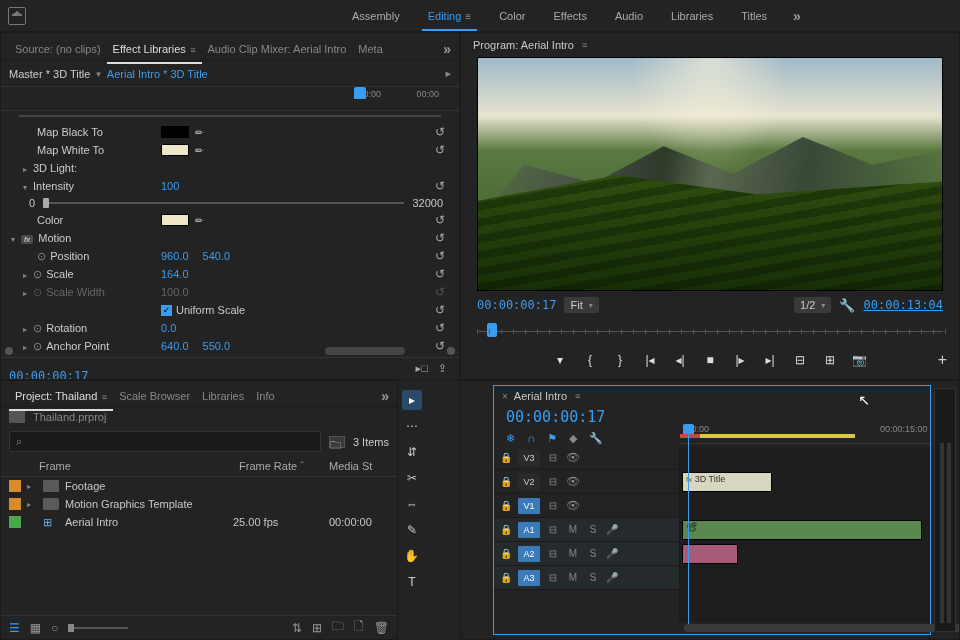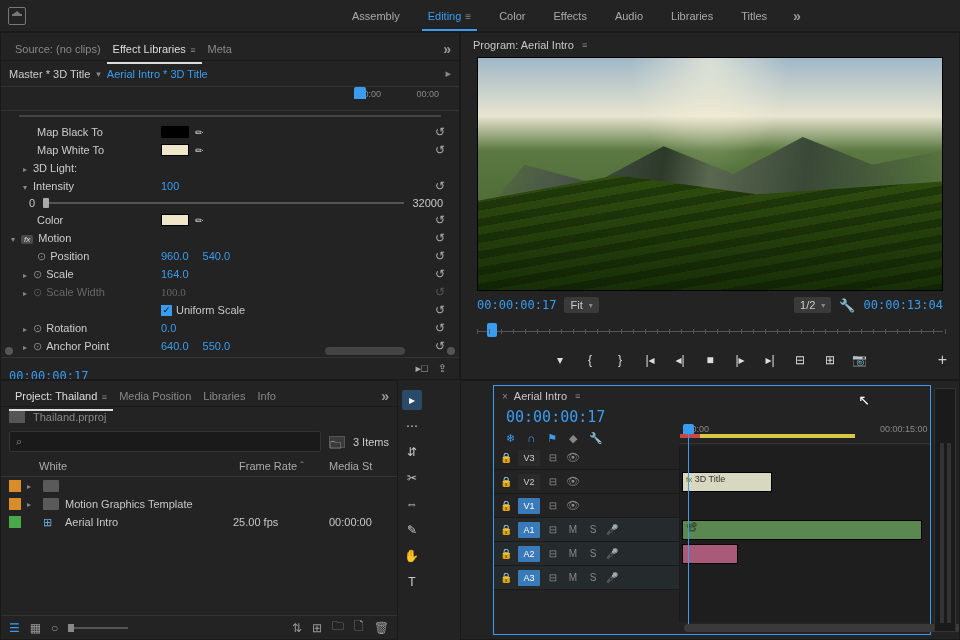--- a/index.html
+++ b/index.html
@@ -39,42 +39,42 @@
 .ec-body { padding:0 8px; height:254px; overflow:hidden; }
 .ec-row { display:flex; align-items:center; height:18px; padding:0 2px; }
 .ec-label { width:150px; color:#ccc; padding-left:26px; }
 .ec-label.l1 { padding-left:12px; }
 .disc { display:inline-block; width:8px; margin-right:2px; color:#888; font-size:8px; }
 .fx-badge { display:inline-block; background:#4a4a4a; color:#ddd; font-size:8px; padding:0 3px; border-radius:2px; margin-right:2px; font-style:italic; }
 .swatch { width:28px; height:12px; border:1px solid #000; display:inline-block; vertical-align:middle; }
 .sw-black{ background:#000;} .sw-white{background:#efe7c8;}
 .eyedrop { display:inline-block; margin-left:6px; color:#ccc; transform:rotate(-45deg); font-size:10px; }
 .val { color:#3a9cf0; cursor:ew-resize; }
-.val.dim { color:#666;font-family:Liberation Serif, serif; }
+.val.dim { color:#666; }
 .reset { margin-left:auto; width:18px; color:#aaa; text-align:center; font-size:12px; }
 .chk { width:11px; height:11px; background:#3a9cf0; color:#000; display:inline-flex; align-items:center; justify-content:center; font-size:9px; margin-right:4px; }
 .slider-row { display:flex; align-items:center; padding:2px 8px 2px 20px; }
 .slider-track { flex:1; height:2px; background:#555; position:relative; margin:0 8px; }
 .slider-thumb { position:absolute; left:0; top:-4px; width:6px; height:10px; background:#aaa; border-radius:1px; }
 .ec-time { color:#3a9cf0; padding:4px 8px; font-family:monospace; font-size:12px; }
 .ec-footer { position:absolute; bottom:0; left:0; right:0; height:22px; display:flex; align-items:center; justify-content:flex-end; padding:0 12px; gap:10px; border-top:1px solid #333; }
 .ec-scroll { position:absolute; bottom:22px; left:4px; right:4px; height:10px; }
 .ec-scroll-thumb { position:absolute; left:320px; width:80px; height:8px; background:#444; border-radius:4px; }
 .ec-scroll-end { position:absolute; width:8px; height:8px; border-radius:50%; background:#555; top:0; }
 
 
 .prog-header { padding:6px 12px; display:flex; align-items:center; gap:6px; }
 .prog-video { margin:0 16px; height:234px; background:linear-gradient(180deg,#9fb8c8 0%,#e8e4d0 25%,#5a7840 40%,#3d5a2a 100%); position:relative; overflow:hidden; border:1px solid #000; }
 .mtn { position:absolute; bottom:30%; width:100%; height:40%; }
 .mtn::before { content:''; position:absolute; left:0; width:100%; height:100%; background:linear-gradient(100deg,transparent 0%,#4a5548 20%,#2d3a2a 40%,#5a6850 50%,#3a4838 70%,transparent 100%); clip-path:polygon(0 100%,10% 40%,25% 60%,40% 20%,55% 50%,70% 10%,85% 40%,100% 25%,100% 100%); }
 .terr { position:absolute; bottom:0; width:100%; height:55%; background:repeating-linear-gradient(170deg,#6a8838 0px,#6a8838 8px,#4a6828 8px,#4a6828 16px),linear-gradient(180deg,#7a9848,#3a5820); background-blend-mode:multiply; clip-path:polygon(0 30%,30% 10%,60% 25%,100% 15%,100% 100%,0 100%); }
 .sunray { position:absolute; top:0; left:30%; width:40%; height:60%; background:radial-gradient(ellipse at top,rgba(255,248,220,0.6),transparent 60%); }
 .prog-controls { padding:6px 16px; display:flex; align-items:center; gap:8px; }
 .tc { color:#3a9cf0; font-family:monospace; font-size:12px; }
-.tc.right { margin-left:auto; }
+.tc.right { margin-left:auto;text-decoration:underline; }
 .dd { background:#3a3a3a; padding:2px 6px; border-radius:2px; color:#ccc; display:flex; align-items:center; gap:6px; }
 .dd-chev { font-size:8px; color:#888; }
 .wrench { color:#aaa; font-size:13px; }
 .prog-ruler { margin:4px 16px; height:20px; position:relative; }
 .prog-ruler-line { position:absolute; top:8px; left:0; right:0; height:1px; background:#555; }
 .prog-ruler-tick { position:absolute; top:6px; width:1px; height:5px; background:#555; }
 .prog-ph { position:absolute; top:0; left:10px; width:10px; height:14px; background:#3a9cf0; border-radius:2px; }
 .prog-btns { display:flex; justify-content:center; gap:14px; padding:6px 16px; align-items:center; }
 .pbtn { color:#ddd; font-size:12px; cursor:pointer; width:16px; text-align:center; }
 .plus { position:absolute; right:12px; bottom:10px; color:#ccc; font-size:16px; }
@@ -160,20 +160,21 @@
   </div>
   <div class="overflow">»</div>
 </div>
 
 <div class="main">
 
   <div class="panel">
     <div class="src-tabs">
       <div class="src-tab">Source: (no clips)</div>
       <div class="src-tab active"><span>Effect Libraries</span><span class="ham"> ≡</span></div>
+      <div class="src-tab">Audio Clip Mixer: Aerial Intro</div>
       <div class="src-tab">Meta</div>
       <div class="overflow" style="margin-left:auto">»</div>
     </div>
     <div class="ec-header">
       <span class="master">Master * 3D Title</span>
       <span class="chev">▾</span>
       <span class="clip-name">Aerial Intro * 3D Title</span>
       <span class="ec-arrow">▸</span>
     </div>
     <div class="ec-time-ruler">
@@ -350,43 +351,44 @@
       <span class="pbtn">⊟</span>
       <span class="pbtn">⊞</span>
       <span class="pbtn">📷</span>
     </div>
     <span class="plus">+</span>
   </div>
 
   <div class="panel" style="width:398px">
     <div class="proj-tabs">
       <div class="src-tab active"><span>Project: Thailand</span><span class="ham"> ≡</span></div>
-      <div class="src-tab">Media Position</div>
+      <div class="src-tab">Scale Browser</div>
       <div class="src-tab">Libraries</div>
       <div class="src-tab">Info</div>
       <div class="overflow" style="margin-left:auto">»</div>
     </div>
     <div class="proj-sub">
       <span class="proj-icon"></span>
       <span>Thailand.prproj</span>
     </div>
     <div class="proj-search">
       <div class="search-box">⌕</div>
       <span class="folder-icon">🗀</span>
       <span class="items-count">3 Items</span>
     </div>
     <div class="proj-cols">
-      <div class="col-name">White</div>
+      <div class="col-name">Frame</div>
       <div class="col-fr"><span>Frame Rate</span> <span style="color:#888">ˆ</span></div>
       <div class="col-ms">Media St</div>
     </div>
     <div class="proj-row">
       <span class="color-chip cc-orange"></span>
       <span class="proj-chev">▸</span>
       <span class="bin-icon"></span>
+      <span style="flex:1">Footage</span>
     </div>
     <div class="proj-row">
       <span class="color-chip cc-orange"></span>
       <span class="proj-chev">▸</span>
       <span class="bin-icon"></span>
       <span style="flex:1">Motion Graphics Template</span>
     </div>
     <div class="proj-row">
       <span class="color-chip cc-green"></span>
       <span class="proj-chev"></span>

